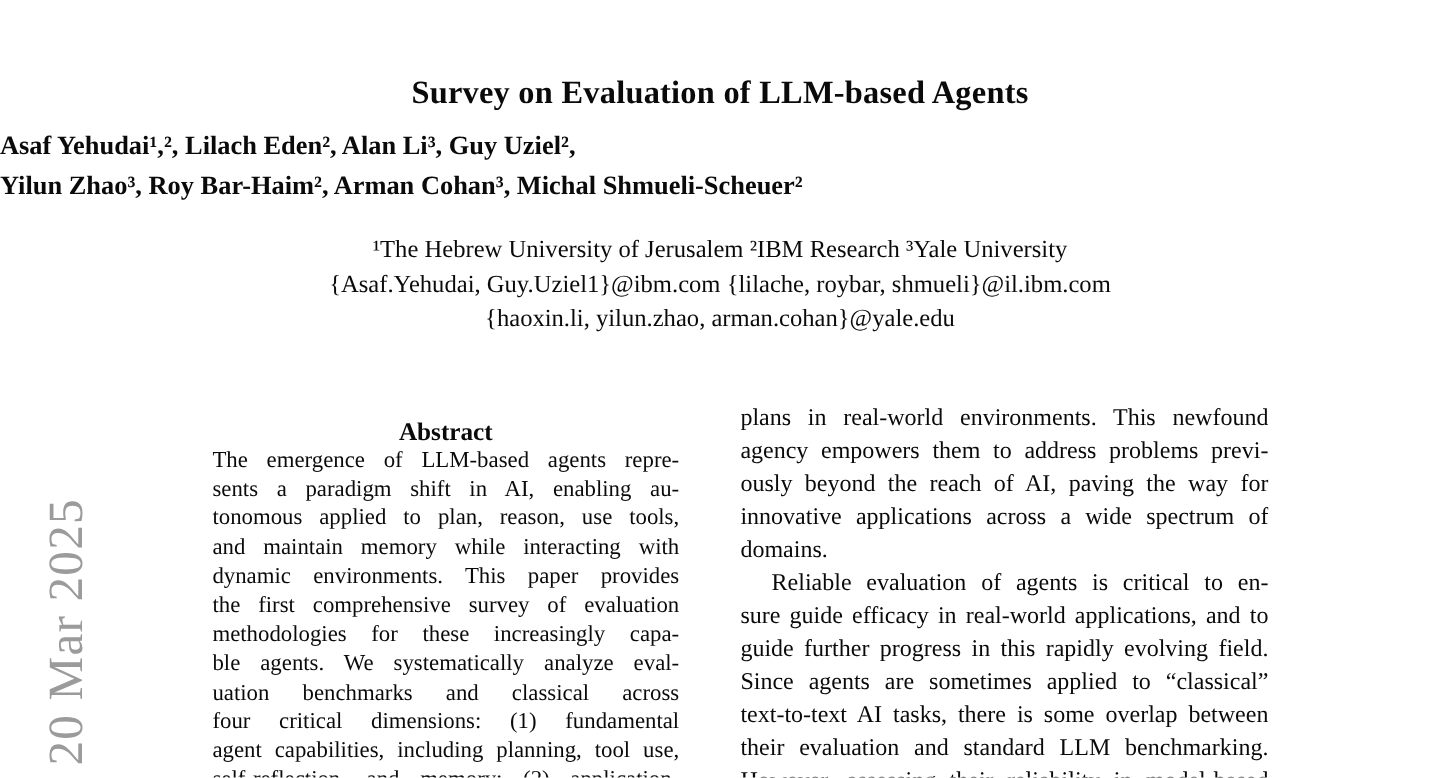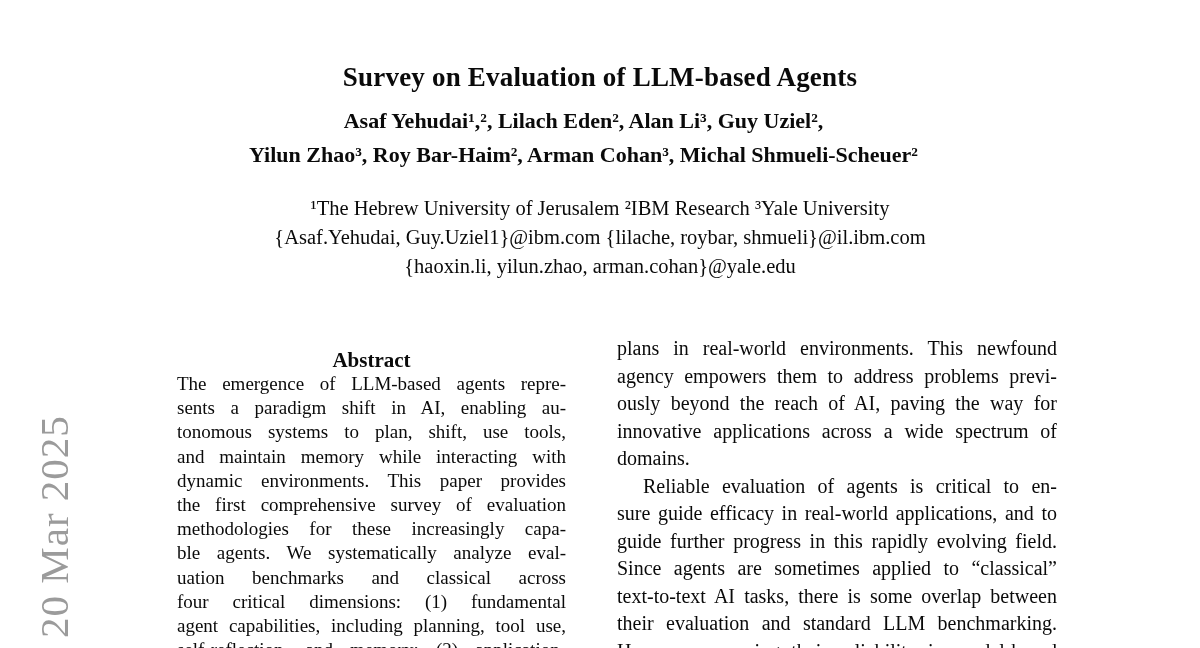--- a/index.html
+++ b/index.html
@@ -24,21 +24,20 @@
     font-size: 27px;
     font-weight: bold;
     letter-spacing: 0.2px;
     margin-top: 16px;
   }
   .authors {
     position: absolute;
     top: 104px;
     left: 0;
     width: 1167px;
-    text-align: center;
     font-size: 22px;
     font-weight: bold;
     line-height: 34px;
   }
   .affiliations {
     position: absolute;
     top: 194px;
     left: 0;
     width: 1200px;
     text-align: center;
@@ -112,21 +111,21 @@
   <div>¹The Hebrew University of Jerusalem ²IBM Research ³Yale University</div>
   <div>{Asaf.Yehudai, Guy.Uziel1}@ibm.com {lilache, roybar, shmueli}@il.ibm.com</div>
   <div>{haoxin.li, yilun.zhao, arman.cohan}@yale.edu</div>
 </div>
 
 <div class="abstract-heading">Abstract</div>
 
 <div class="abstract-body">
   <div class="line">The emergence of LLM-based agents repre-</div>
   <div class="line">sents a paradigm shift in AI, enabling au-</div>
-  <div class="line">tonomous systems to plan, shift, use tools,</div>
+  <div class="line">tonomous applied to plan, reason, use tools,</div>
   <div class="line">and maintain memory while interacting with</div>
   <div class="line">dynamic environments.  This paper provides</div>
   <div class="line">the first comprehensive survey of evaluation</div>
   <div class="line">methodologies for these increasingly capa-</div>
   <div class="line">ble agents.  We systematically analyze eval-</div>
   <div class="line">uation benchmarks and classical across</div>
   <div class="line">four critical dimensions:  (1) fundamental</div>
   <div class="line">agent capabilities, including planning, tool use,</div>
   <div class="line">self-reflection, and memory; (2) application-</div>
 </div>

